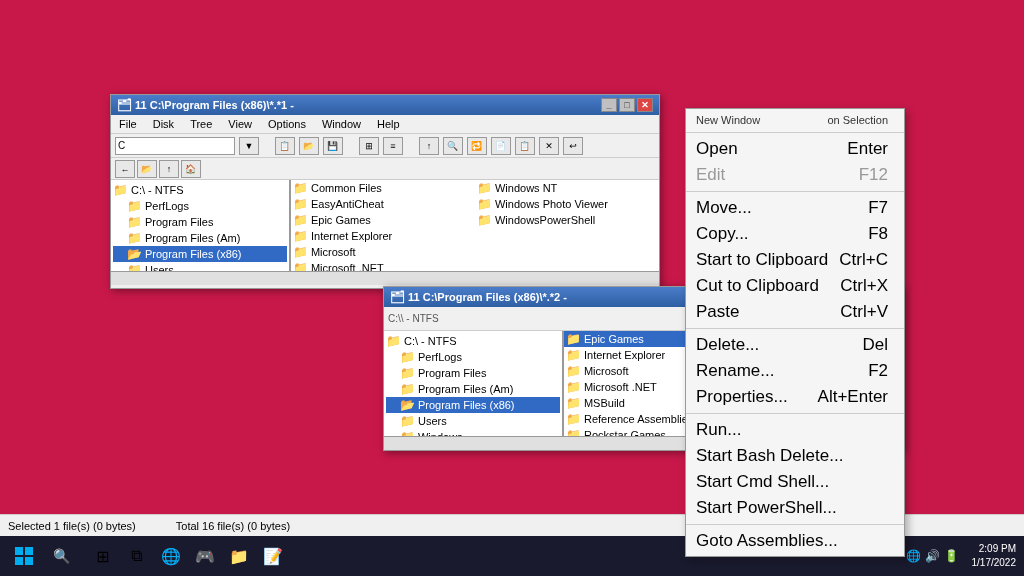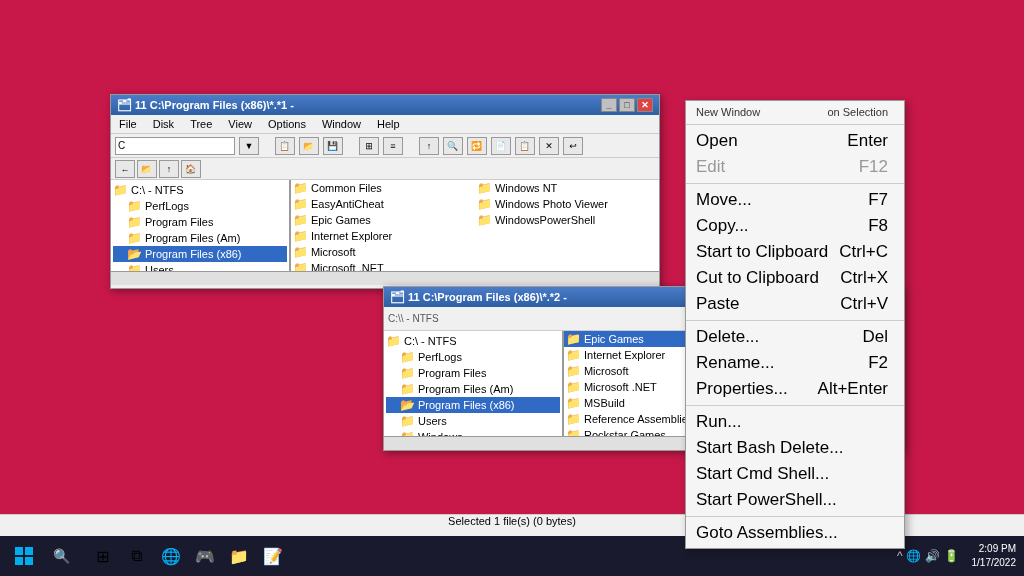--- a/index.html
+++ b/index.html
@@ -277,21 +277,20 @@
       left: 0;
       width: 100%;
       height: 22px;
       background: #f0f0f0;
       border-top: 1px solid #ccc;
       display: flex;
       align-items: center;
       padding: 0 8px;
       font-size: 11px;
       gap: 40px;
-      flex-direction: column;
     }
 
     
     .context-menu {
       position: absolute;
       background: #f5f5f5;
       border: 1px solid #999;
       box-shadow: 3px 3px 8px rgba(0,0,0,0.3);
       z-index: 200;
       min-width: 220px;
@@ -518,21 +517,21 @@
         <div class="col2">
           <div class="file-item"><span class="folder-icon">📁</span>Windows NT</div>
           <div class="file-item"><span class="folder-icon">📁</span>Windows Photo Viewer</div>
           <div class="file-item"><span class="folder-icon">📁</span>WindowsPowerShell</div>
         </div>
       </div>
     </div>
     <div class="scrollbar-h"></div>
   </div>
 
-  <div class="context-menu" style="top: 100px; left: 685px;">
+  <div class="context-menu" style="top: 108px; left: 685px;">
     <div class="ctx-header">
       <span>New Window</span>
       <span>on Selection</span>
     </div>
     <div class="ctx-separator"></div>
     <div class="ctx-item">
       <span>Open</span>
         <span>Enter</span>
     </div>
     <div class="ctx-item disabled">

